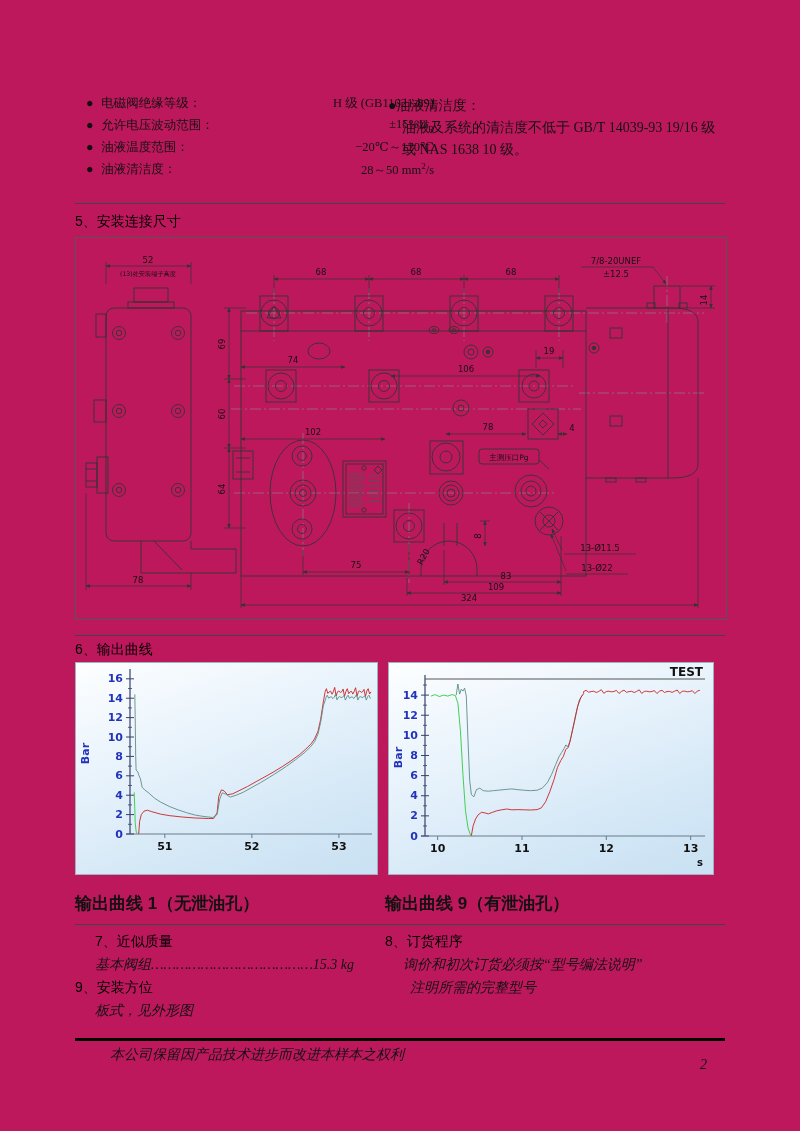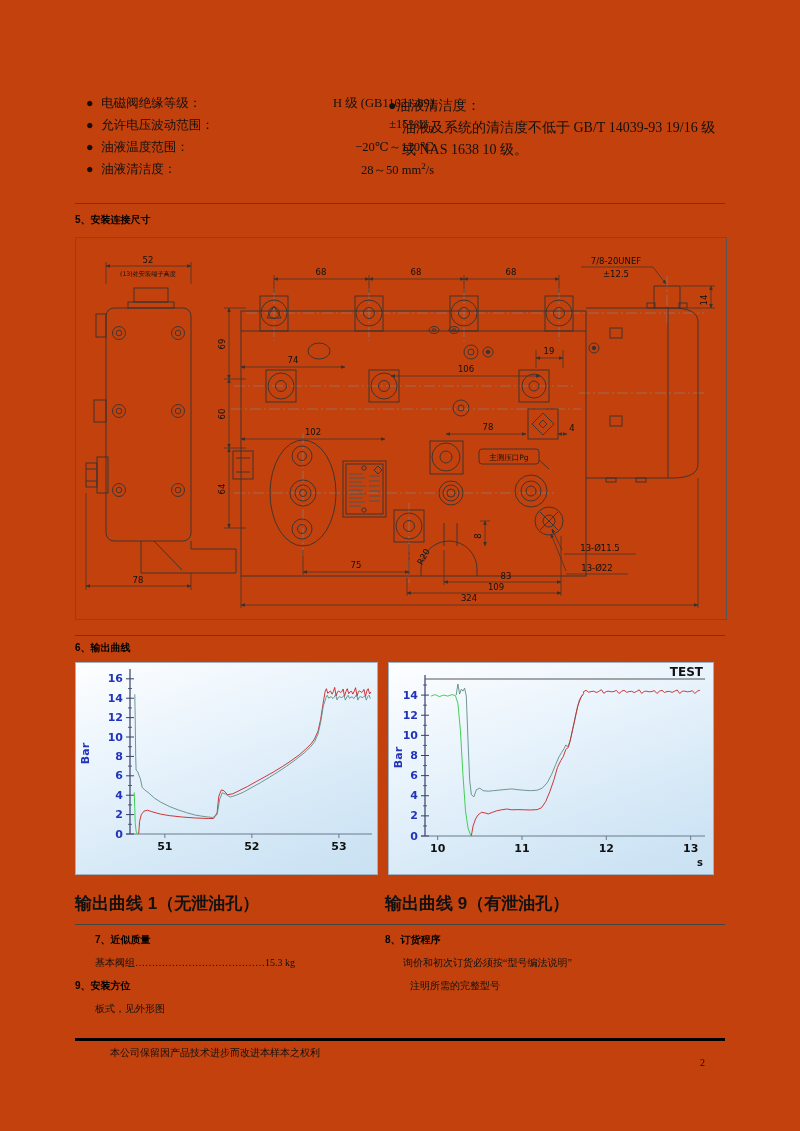--- a/index.html
+++ b/index.html
@@ -1,26 +1,26 @@
 <!DOCTYPE html>
 <html><head>
 <meta charset="utf-8">
 <style>
   html,body{margin:0;padding:0;background:#e8e8e8;}
-  .page{position:relative;width:800px;height:1131px;background:#c2410c;margin:0 auto;
+  .page{position:relative;width:800px;height:1131px;background:#be185d;margin:0 auto;
         font-family:"Liberation Serif","DejaVu Serif",serif;color:#111;overflow:hidden;}
   .abs{position:absolute;}
   .rule{position:absolute;left:75px;width:650px;border-top:1px solid #444;}
-  .h3{font-family:"Liberation Sans","DejaVu Sans",sans-serif;font-weight:bold;font-size:10px;color:#000;}
+  .h3{font-family:"Liberation Sans","DejaVu Sans",sans-serif;font-weight:normal;font-size:14px;color:#000;}
   .spec-row{position:absolute;left:86px;width:300px;height:22px;font-size:12.5px;}
   .spec-row .bullet{display:inline-block;width:12px;}
   .spec-val{position:absolute;right:0;top:0;text-align:right;width:150px;}
   .spec-right{position:absolute;left:388px;font-size:14px;line-height:22px;}
   .caption{position:absolute;font-weight:bold;font-size:17px;font-family:"Liberation Sans","DejaVu Sans",sans-serif;}
-  .body-line{position:absolute;font-size:10px;}
+  .body-line{position:absolute;font-size:14px;font-style:italic;}
   .chart-panel{position:absolute;border:1px solid #9fb2c4;
      background:linear-gradient(160deg,#fdfeff 0%,#eaf4fc 35%,#d3e7f6 75%,#c9e1f3 100%);}
   .footer-rule{position:absolute;left:75px;width:650px;border-top:3px solid #000;}
   svg text{font-family:"DejaVu Sans","Liberation Sans",sans-serif;}
 </style>
 </head>
 <body>
 
 <div class="page">
 

